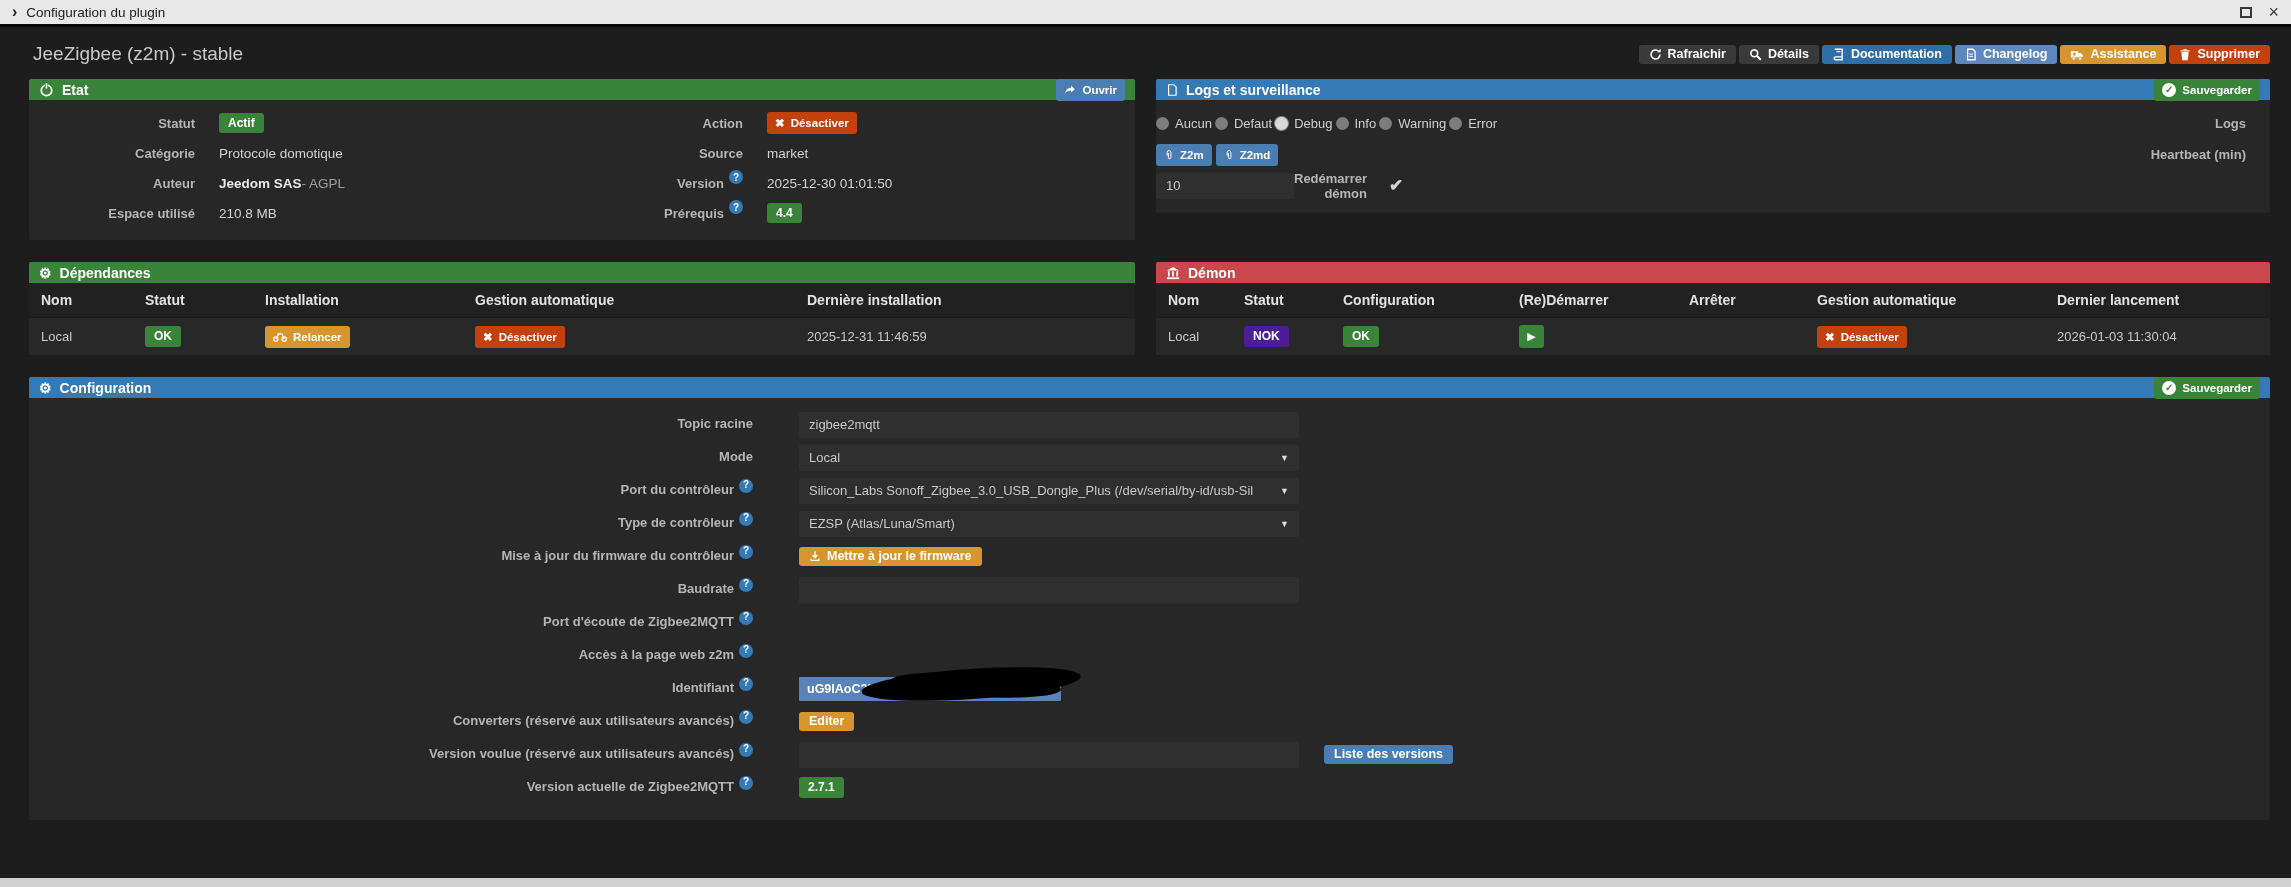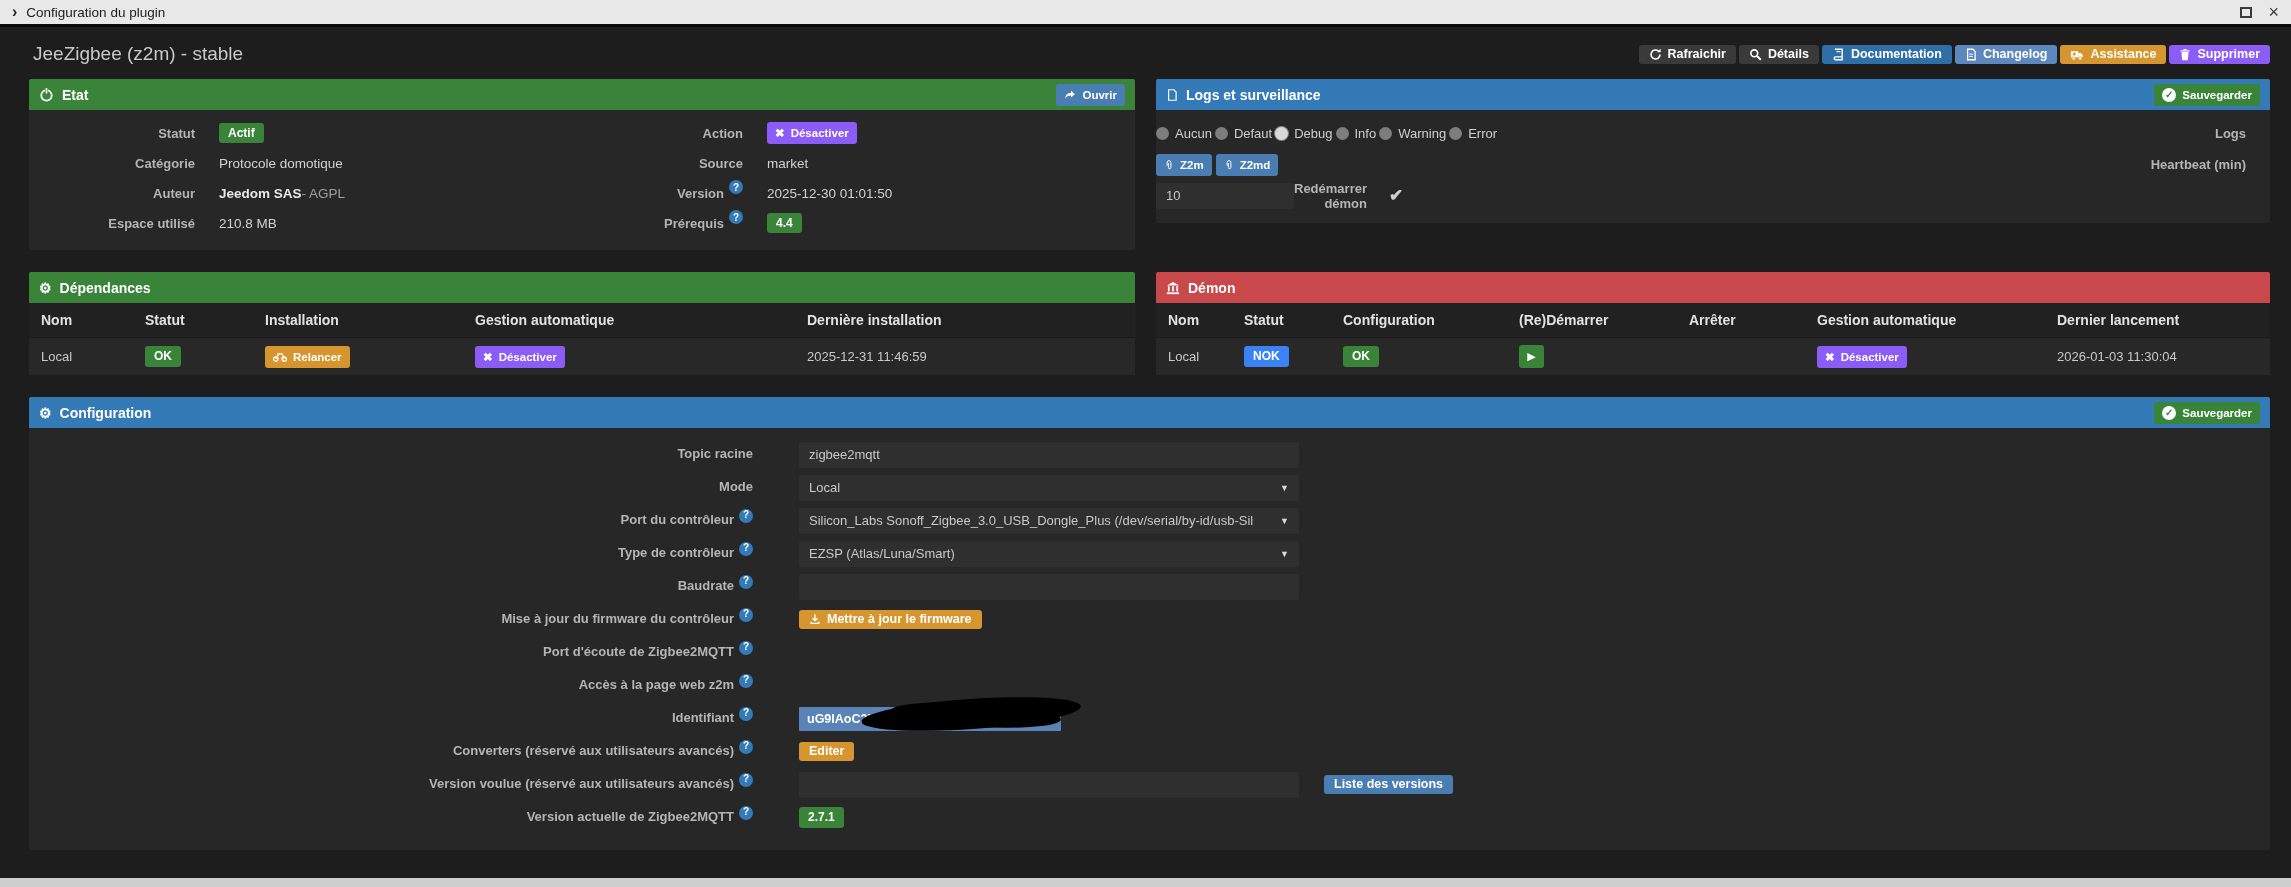--- a/index.html
+++ b/index.html
@@ -31,31 +31,31 @@
     display:inline-flex; align-items:center; gap:6px;
     border:none; border-radius:3px; color:#fff; cursor:pointer;
     font-family:inherit; font-size:12.5px; font-weight:700;
     padding:0 10px; height:19px; line-height:27px; white-space:nowrap;
   }
   .btn svg { flex:0 0 auto; }
   .btn-dark   { background:#3a3a3a; }
   .btn-primary{ background:#2f6fa7;text-align:right; }
   .btn-info   { background:#5e88bd; }
   .btn-warning{ background:#d6952f; }
-  .btn-danger { background:#8b5cf6; }
+  .btn-danger { background:#c2410c; }
   .btn-blue   { background:#4a7db2; }
   .btn-success{ background:#398439; }
 
   
   .row-panels { display:flex; gap:21px; align-items:flex-start; margin-bottom:22px; }
   .panel { border-radius:2px; overflow:visible; }
   .panel-l { width:1106px; flex:0 0 auto; }
   .panel-r { flex:1 1 auto; }
   .panel-head {
-    height:31px; display:flex; align-items:center; gap:8px;
+    height:21px; display:flex; align-items:center; gap:8px;
     padding:0 10px; color:#fff; font-size:14px; font-weight:700;
     border-radius:2px 2px 0 0;
   }
   .head-green { background:#398439; }
   .head-blue  { background:#337ab7; }
   .head-red   { background:#c9484c; }
   .panel-head .spacer { flex:1; }
   .btn-sm { height:22px; line-height:22px; font-size:11.5px; padding:0 8px; }
   .panel-body { background:#272727; border-radius:0 0 2px 2px; }
 
@@ -65,21 +65,21 @@
     align-items:center; padding:8px 0 12px 0;
   }
   .etat-grid > div { height:30px; display:flex; align-items:center; }
   .flabel { justify-content:flex-end; padding-right:24px; color:#b5b5b5; font-weight:700; font-size:13px; text-align:right; }
   .fvalue { color:#d2d2d2; font-size:13.5px; }
   .badge {
     display:inline-block; padding:3px 9px; border-radius:3px;
     color:#fff; font-weight:700; font-size:12px; line-height:1.2;
   }
   .badge-green { background:#398439; }
-  .badge-red   { background:#3b82f6; }
+  .badge-red   { background:#4c1d95; }
   .bold-white { color:#e8e8e8; font-weight:700; }
   .muted { color:#9f9f9f; }
 
   .help {
     display:inline-flex; align-items:center; justify-content:center;
     width:14px; height:14px; border-radius:50%; background:#337ab7;
     color:#fff; font-size:10px; font-weight:700;
     margin-left:5px; position:relative; top:-6px; cursor:pointer; flex:0 0 auto;
   }
 
@@ -481,46 +481,46 @@
           <div class="select">
             <span>EZSP (Atlas/Luna/Smart)</span>
             <span class="caret">▼</span>
           </div>
         </div>
           <div></div>
       </div>
 
       <div class="cfg-row">
         <div class="flabel">
-          <span>Baudrate</span><span class="help">?</span>
-        </div>
-        <div class="cfg-field">
-            <input class="text-input cfg-input" value="" style="">
-          </div>
-          <div></div>
-      </div>
-
-      <div class="cfg-row">
-        <div class="flabel">
           <span>Mise à jour du firmware du contrôleur</span><span class="help">?</span>
         </div>
         <div class="cfg-field">
           <button class="btn btn-warning">
             <svg width="12" height="13" viewBox="0 0 16 16">
                 <path d="M8 1v8M4.8 6.2 8 9.4l3.2-3.2" fill="none" stroke="#fff" stroke-width="1.8"></path>
                 <path d="M2 11v3h12v-3h-2v1.4H4V11z" fill="#fff"></path>
               </svg>
             <span>Mettre à jour le firmware</span>
           </button>
         </div>
           <div></div>
       </div>
 
       <div class="cfg-row">
         <div class="flabel">
+          <span>Baudrate</span><span class="help">?</span>
+        </div>
+        <div class="cfg-field">
+            <input class="text-input cfg-input" value="" style="">
+          </div>
+          <div></div>
+      </div>
+
+      <div class="cfg-row">
+        <div class="flabel">
           <span>Port d'écoute de Zigbee2MQTT</span><span class="help">?</span>
         </div>
           <div></div>
       </div>
 
       <div class="cfg-row">
         <div class="flabel">
           <span>Accès à la page web z2m</span><span class="help">?</span>
         </div>
           <div></div>

